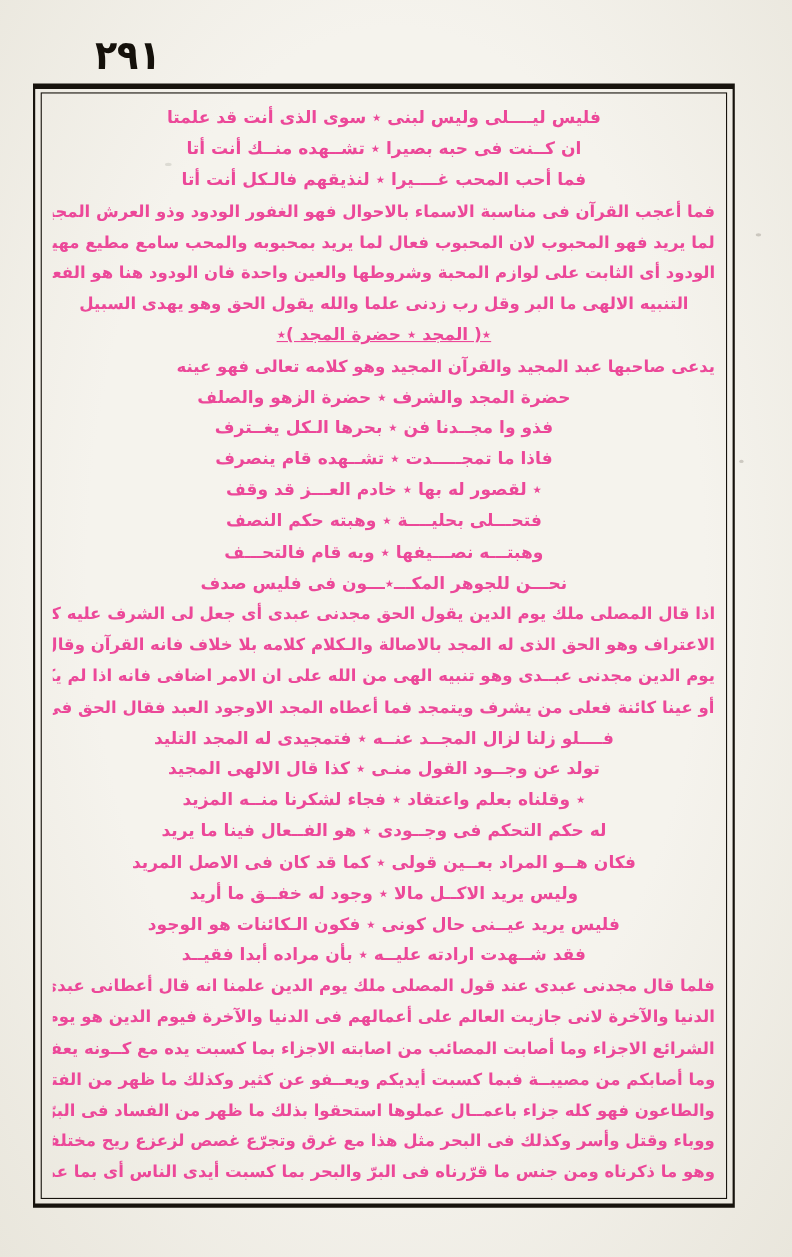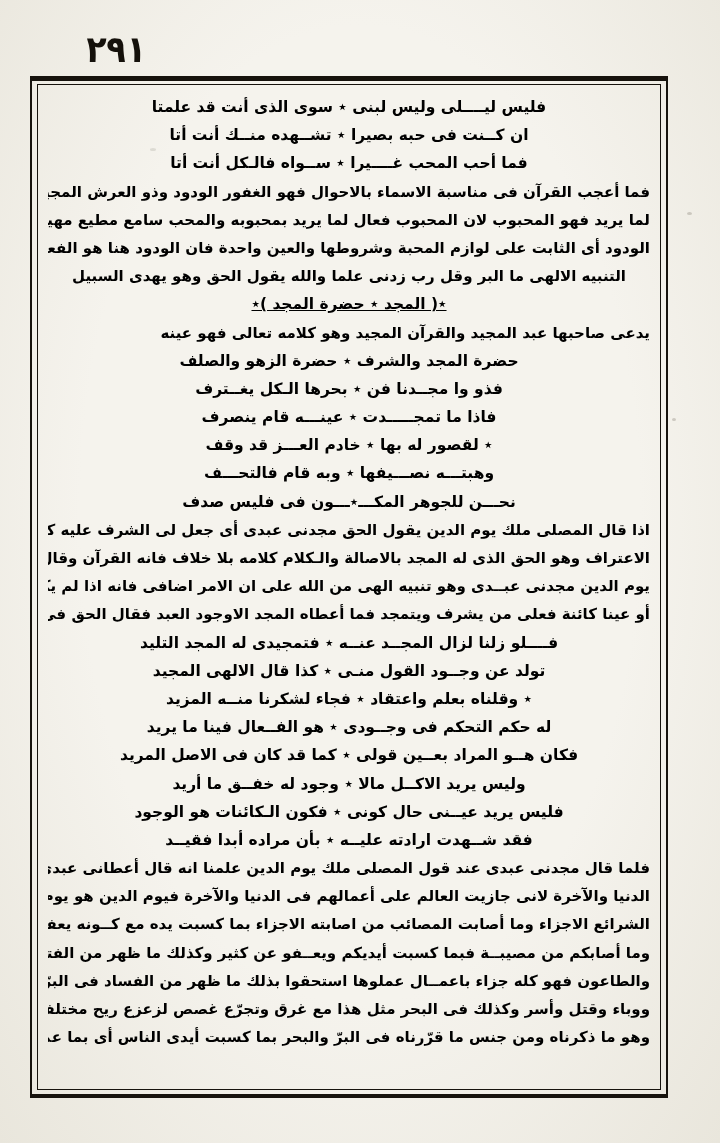--- a/index.html
+++ b/index.html
@@ -43,21 +43,21 @@
     padding:8px 10px 6px 10px;
     direction:rtl;
     overflow:hidden;
   }
   .line{
     line-height:28.2px;
     height:28.2px;
     white-space:nowrap;
     overflow:hidden;
     font-weight:bold;
-    color:#000000;
+    color:#ec4899;
   }
   .verse-line{
     font-size:15.5px;
     text-align:center;
   }
   .prose-line{
     font-size:15px;
     text-align:justify;
     text-align-last:justify;
     text-justify:inter-word;
@@ -82,39 +82,40 @@
 
   <div class="page-number">٢٩١</div>
 
   <div class="frame-outer">
     <div class="frame-inner">
       <div class="text-content">
 
       <div class="block verse">
             <div class="line verse-line">فليس ليــــلى وليس لبنى ٭ سوى الذى أنت قد علمتا</div>
             <div class="line verse-line">ان كــنت فى حبه بصيرا ٭ تشــهده منــك أنت أتا</div>
-            <div class="line verse-line">فما أحب المحب غــــيرا ٭ ســواه فالـكل أنت أتا</div>
+            <div class="line verse-line">فما أحب المحب غــــيرا ٭ لنذيقهم فالـكل أنت أتا</div>
           </div>
           <div class="block prose">
             <div class="line prose-line">فما أعجب القرآن فى مناسبة الاسماء بالاحوال فهو الغفور الودود وذو العرش المجيد فعال لما يريد فهو المحب وهو فعال</div>
             <div class="line prose-line">لما يريد فهو المحبوب لان المحبوب فعال لما يريد بمحبوبه والمحب سامع مطيع مهيئ لما يريد به محبوبه لانه المحب</div>
             <div class="line prose-line">الودود أى الثابت على لوازم المحبة وشروطها والعين واحدة فان الودود هنا هو الفعال لما يريد فانظر فى هــذا</div>
             <div class="line prose-line last-center">التنبيه الالهى ما البر وقل رب زدنى علما والله يقول الحق وهو يهدى السبيل</div>
           </div>
           <div class="block heading">
             <div class="line heading-line">٭( المجد ٭ حضرة المجد )٭</div>
           </div>
           <div class="block prose">
             <div class="line prose-line last-right">يدعى صاحبها عبد المجيد والقرآن المجيد وهو كلامه تعالى فهو عينه</div>
           </div>
           <div class="block verse">
             <div class="line verse-line">حضرة المجد والشرف ٭ حضرة الزهو والصلف</div>
             <div class="line verse-line">فذو وا مجــدنا فن ٭ بحرها الـكل يغــترف</div>
-            <div class="line verse-line">فاذا ما تمجـــــدت ٭ عينـــه قام ينصرف</div>
+            <div class="line verse-line">فاذا ما تمجـــــدت ٭ تشــهده قام ينصرف</div>
             <div class="line verse-line">٭ لقصور له بها ٭ خادم العـــز قد وقف</div>
+            <div class="line verse-line">فتحـــلى بحليــــة ٭ وهبته حكم النصف</div>
             <div class="line verse-line">وهبتـــه نصـــيفها ٭ وبه قام فالتحـــف</div>
             <div class="line verse-line">نحـــن للجوهر المكـــ٭ـــون فى فليس صدف</div>
           </div>
           <div class="block prose">
             <div class="line prose-line">اذا قال المصلى ملك يوم الدين يقول الحق مجدنى عبدى أى جعل لى الشرف عليه كما هو الامر فى نفســه فانظر الى هذا</div>
             <div class="line prose-line">الاعتراف وهو الحق الذى له المجد بالاصالة والـكلام كلامه بلا خلاف فانه القرآن وقال عن نفسه انه يقول عنــد ملك</div>
             <div class="line prose-line">يوم الدين مجدنى عبــدى وهو تنبيه الهى من الله على ان الامر اضافى فانه اذا لم يكن هناك من يشرف عليــه كونا ثابتا</div>
             <div class="line prose-line">أو عينا كائنة فعلى من يشرف ويتمجد فما أعطاه المجد الاوجود العبد فقال الحق فى قوله مجدنى عبدى الاحقا</div>
           </div>
           <div class="block verse">

